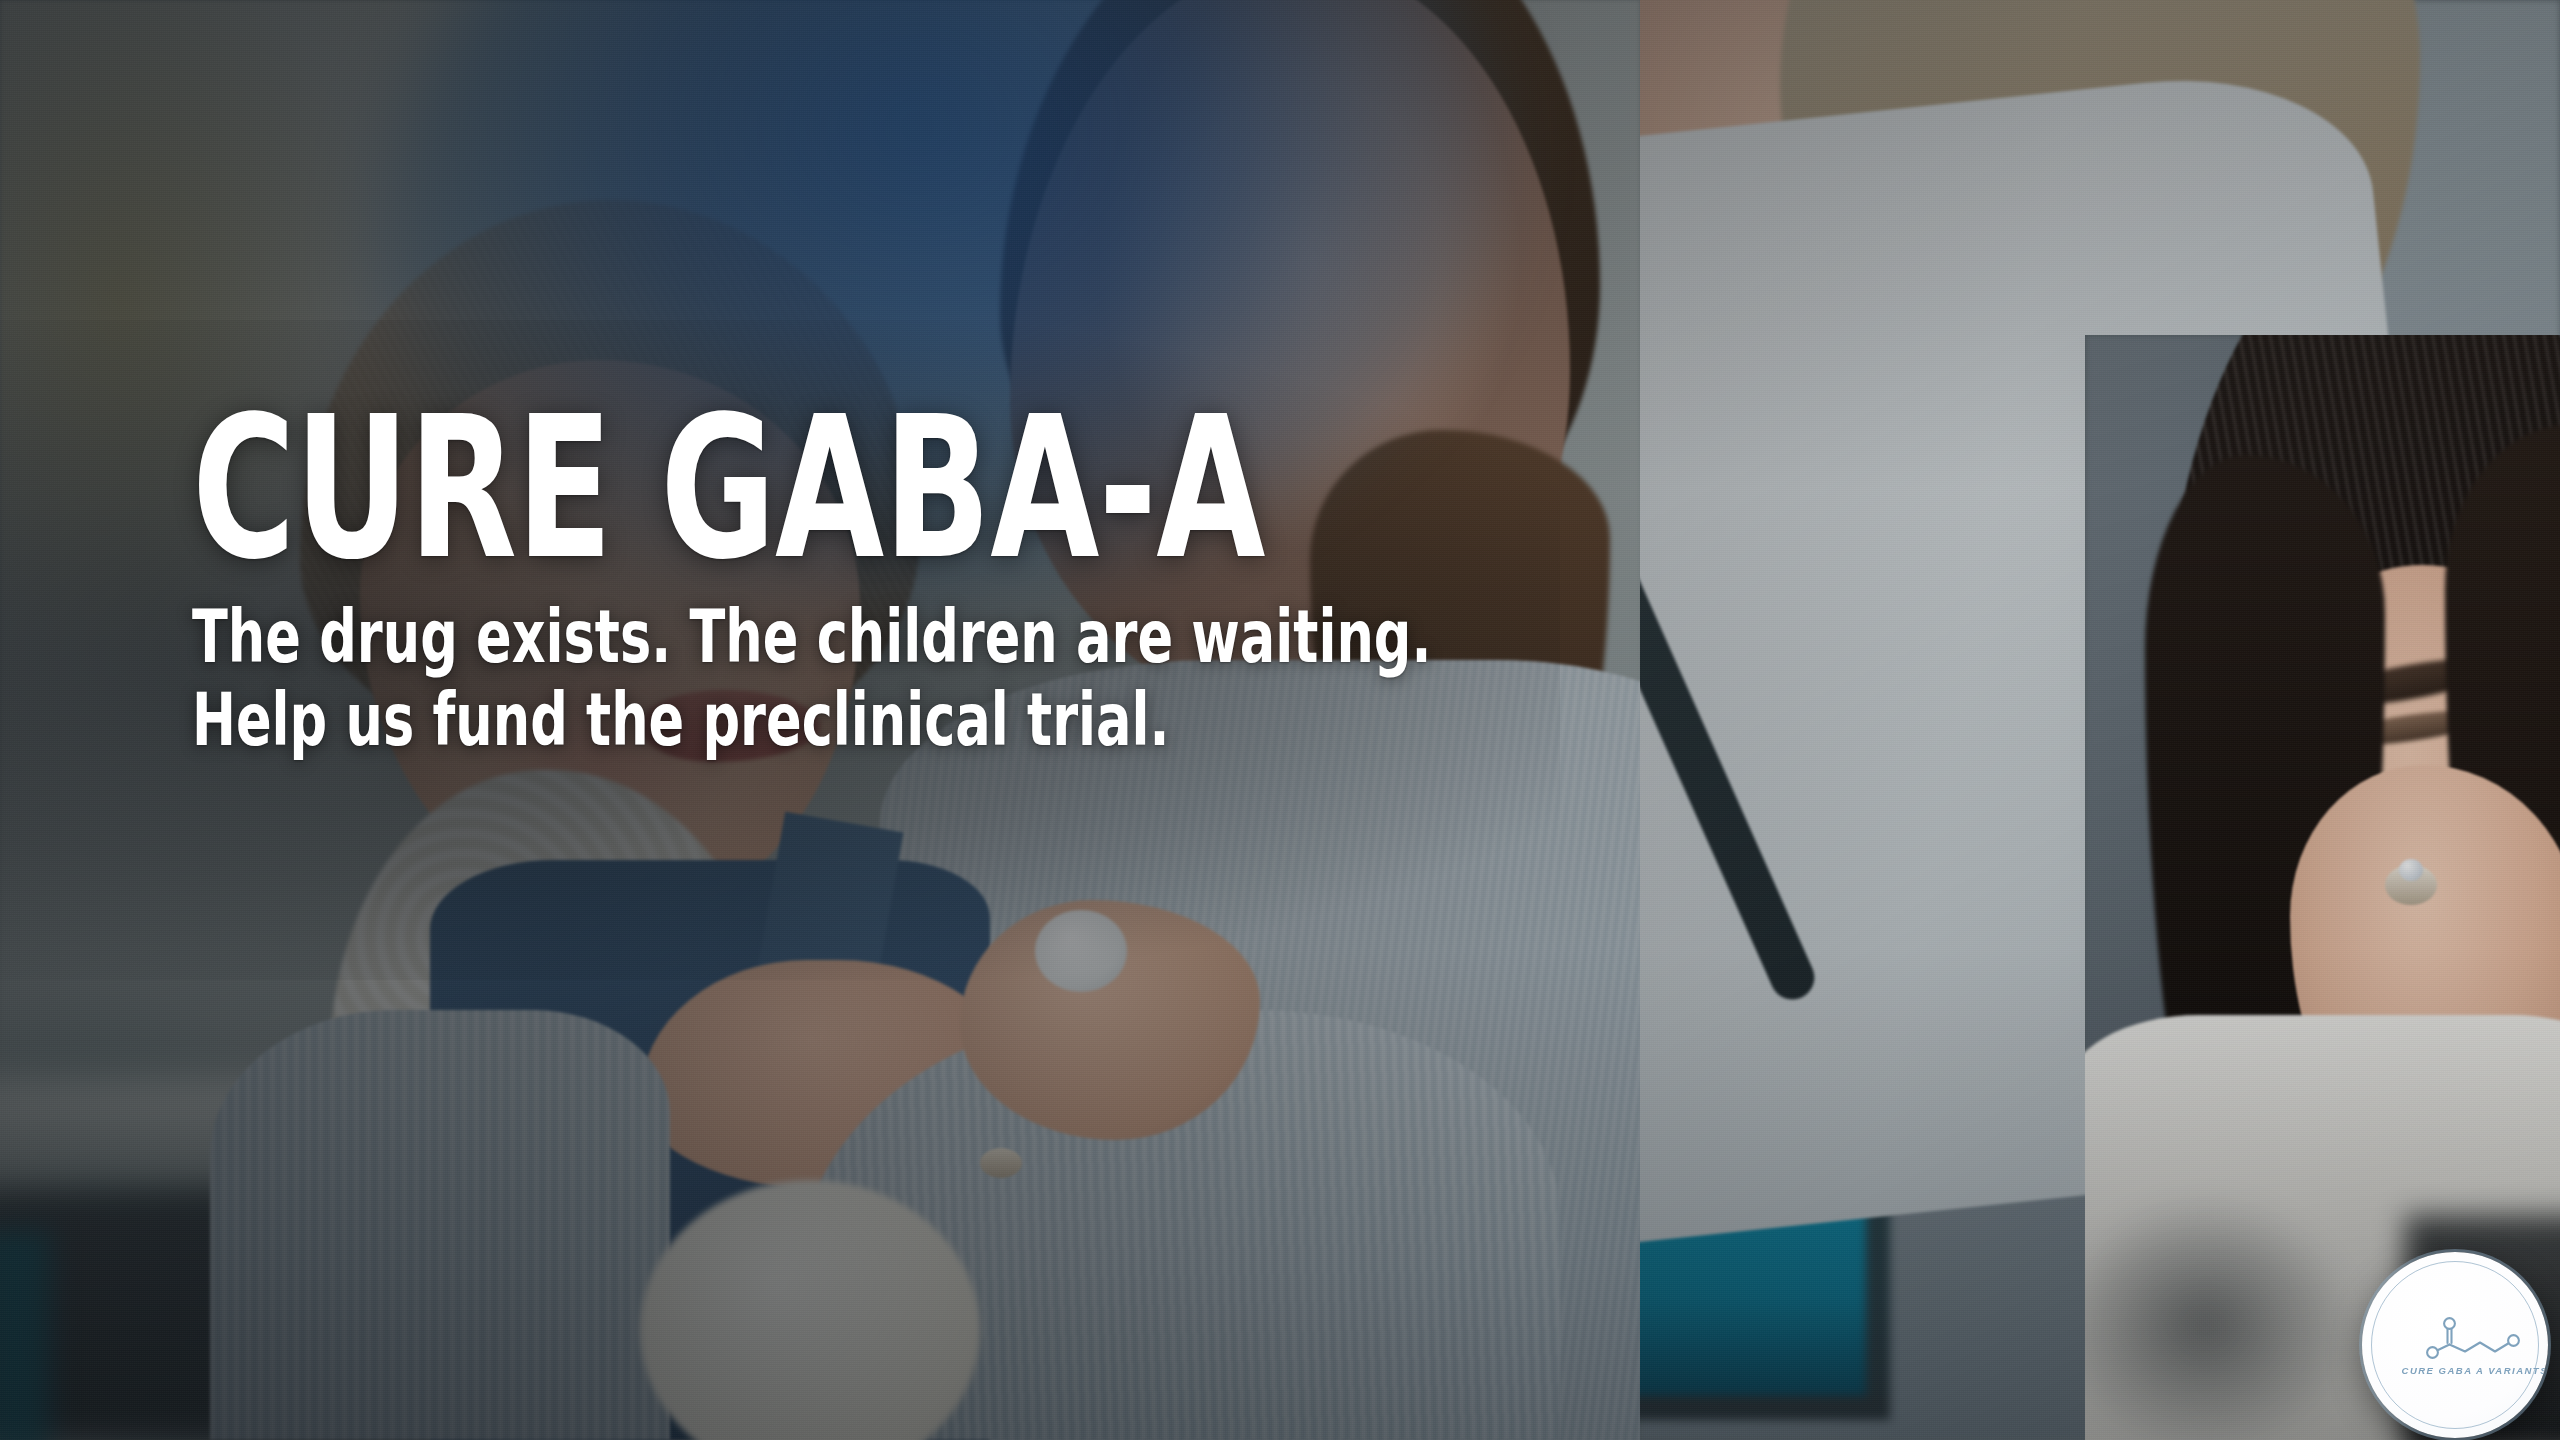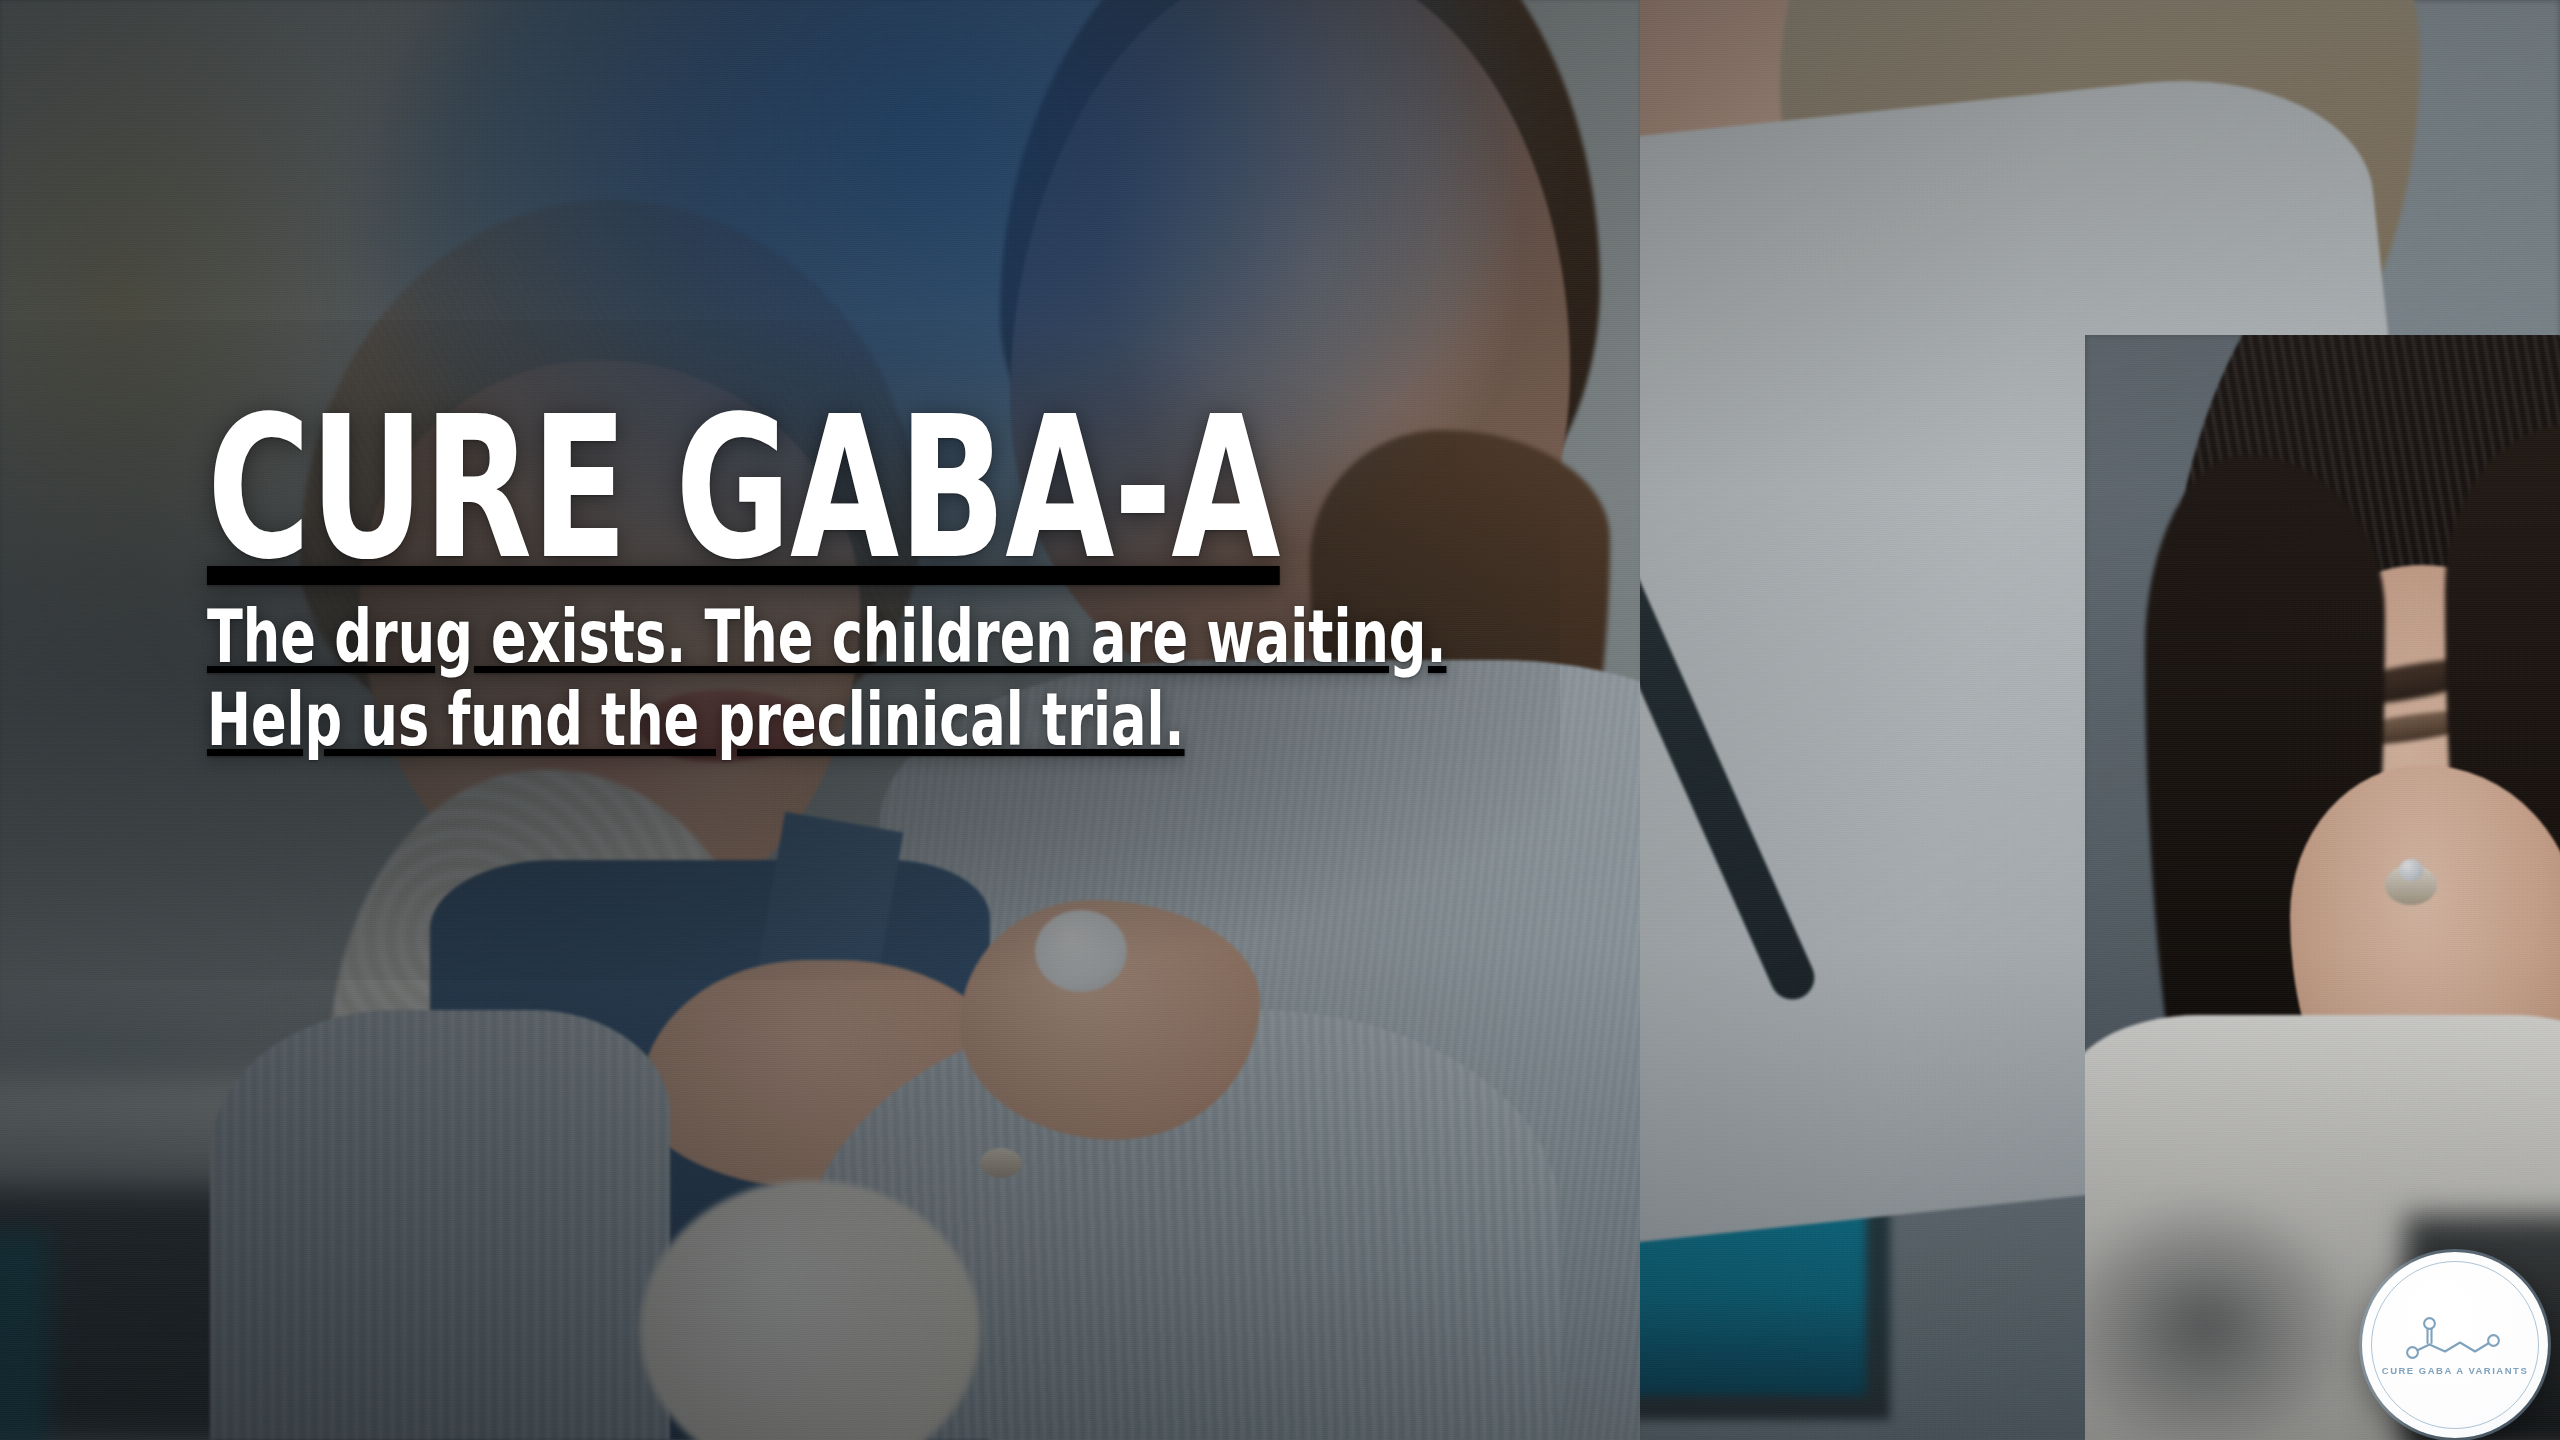--- a/index.html
+++ b/index.html
@@ -351,24 +351,23 @@
   .grain {
     position:absolute; inset:0;
     background-image:
       repeating-linear-gradient(0deg, rgba(255,255,255,.014) 0 1px, rgba(0,0,0,.014) 1px 2px),
       repeating-linear-gradient(90deg, rgba(255,255,255,.012) 0 1px, rgba(0,0,0,.012) 1px 2px);
     pointer-events:none;
   }
 
   
   .copy {
-    position:absolute; left:207px; top:398px;
+    position:absolute; left:192px; top:398px;
     width:1400px;
     z-index:40;
-    text-decoration:underline;
   }
   .headline {
     color:#ffffff;
     font-family:"Liberation Sans Narrow","DejaVu Sans Condensed","Liberation Sans", sans-serif;
     font-weight:700;
     font-size:196px;
     line-height:.92;
     letter-spacing:-1px;
     transform:scaleX(.80);
     transform-origin:left center;
@@ -390,23 +389,24 @@
   }
   .subline-2 { margin-top:4px; }
 
   
   .logo-badge {
     position:absolute; left:2362px; top:1252px;
     width:186px; height:186px;
     border-radius:50%;
     background:radial-gradient(circle at 42% 34%, #ffffff 0%, #fdfdfe 62%, #f3f6f9 100%);
     box-shadow:0 0 0 3px rgba(140,170,195,.45), 0 10px 34px rgba(0,0,0,.42);
-    display:flex; align-items:center; justify-content:center;
+    display:flex; align-items:center; justify-content:flex-end;
     z-index:50;
     overflow:hidden;
+    font-style:italic;
   }
   .logo-inner-ring {
     position:absolute; inset:9px;
     border-radius:50%;
     border:1.5px solid rgba(126,160,186,.62);
   }
   .logo-stack {
     position:relative;
     display:flex; flex-direction:column; align-items:center; gap:6px;
     z-index:2;

